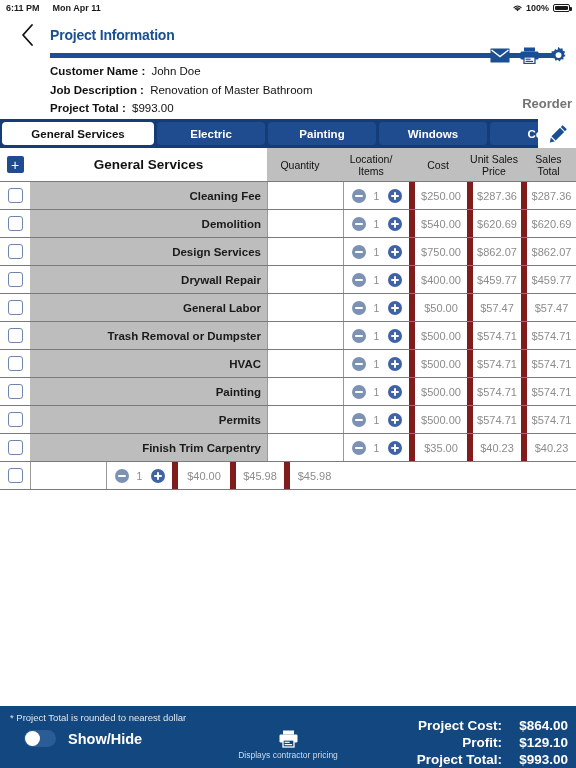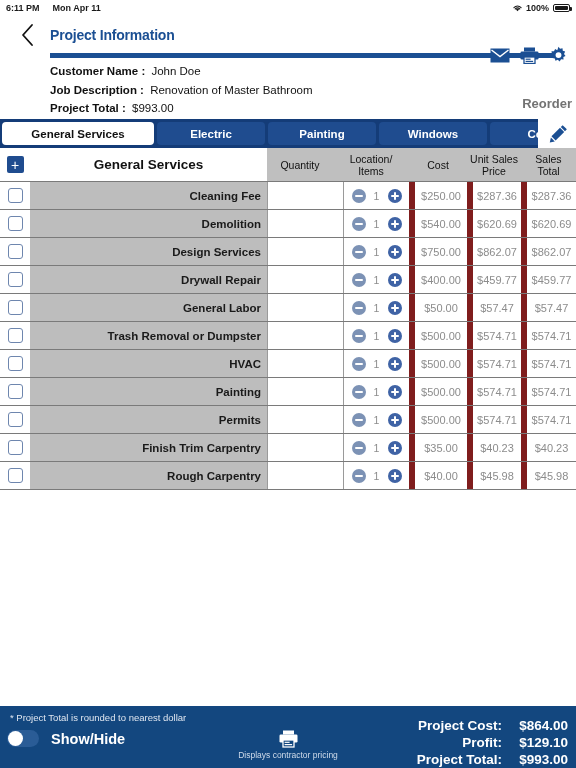--- a/index.html
+++ b/index.html
@@ -167,21 +167,21 @@
   
   .footer {
     position: absolute; left: 0; bottom: 0; width: 576px; height: 62px;
     background: #13477F;
   }
   .foot-note {
     position:absolute; left: 10px; top: 6px;
     font-size: 9.5px; color: #dfe6f0;
   }
   .toggle-wrap {
-    position:absolute; left: 7px; top: 24px; display:flex; align-items:center; gap: 12px;
+    position:absolute; left: 24px; top: 24px; display:flex; align-items:center; gap: 12px;
   }
   .toggle {
     width: 32px; height: 17px; border-radius: 9px; background:#2A5C96;
     position: relative; cursor:pointer;
   }
   .toggle .knob {
     position:absolute; left:1px; top:1px; width:15px; height:15px;
     border-radius:50%; background:#ffffff;
   }
   .toggle-label { font-size: 14.5px; font-weight: bold; color:#ffffff; }
@@ -464,21 +464,20 @@
             <div class="qbtn plus"></div>
           </div>
           <div class="cell c-cost">$35.00</div>
           <div class="cell c-unit">$40.23</div>
           <div class="cell c-total">$40.23</div>
         </div>
         <div class="trow">
           <div class="cell c-check">
             <div class="chk"></div>
           </div>
-          <div class="cell c-name">Rough Carpentry</div>
           <div class="cell c-loc"></div>
           <div class="cell c-qty">
             <div class="qbtn minus"></div>
             <div class="qval">1</div>
             <div class="qbtn plus"></div>
           </div>
           <div class="cell c-cost">$40.00</div>
           <div class="cell c-unit">$45.98</div>
           <div class="cell c-total">$45.98</div>
         </div>

